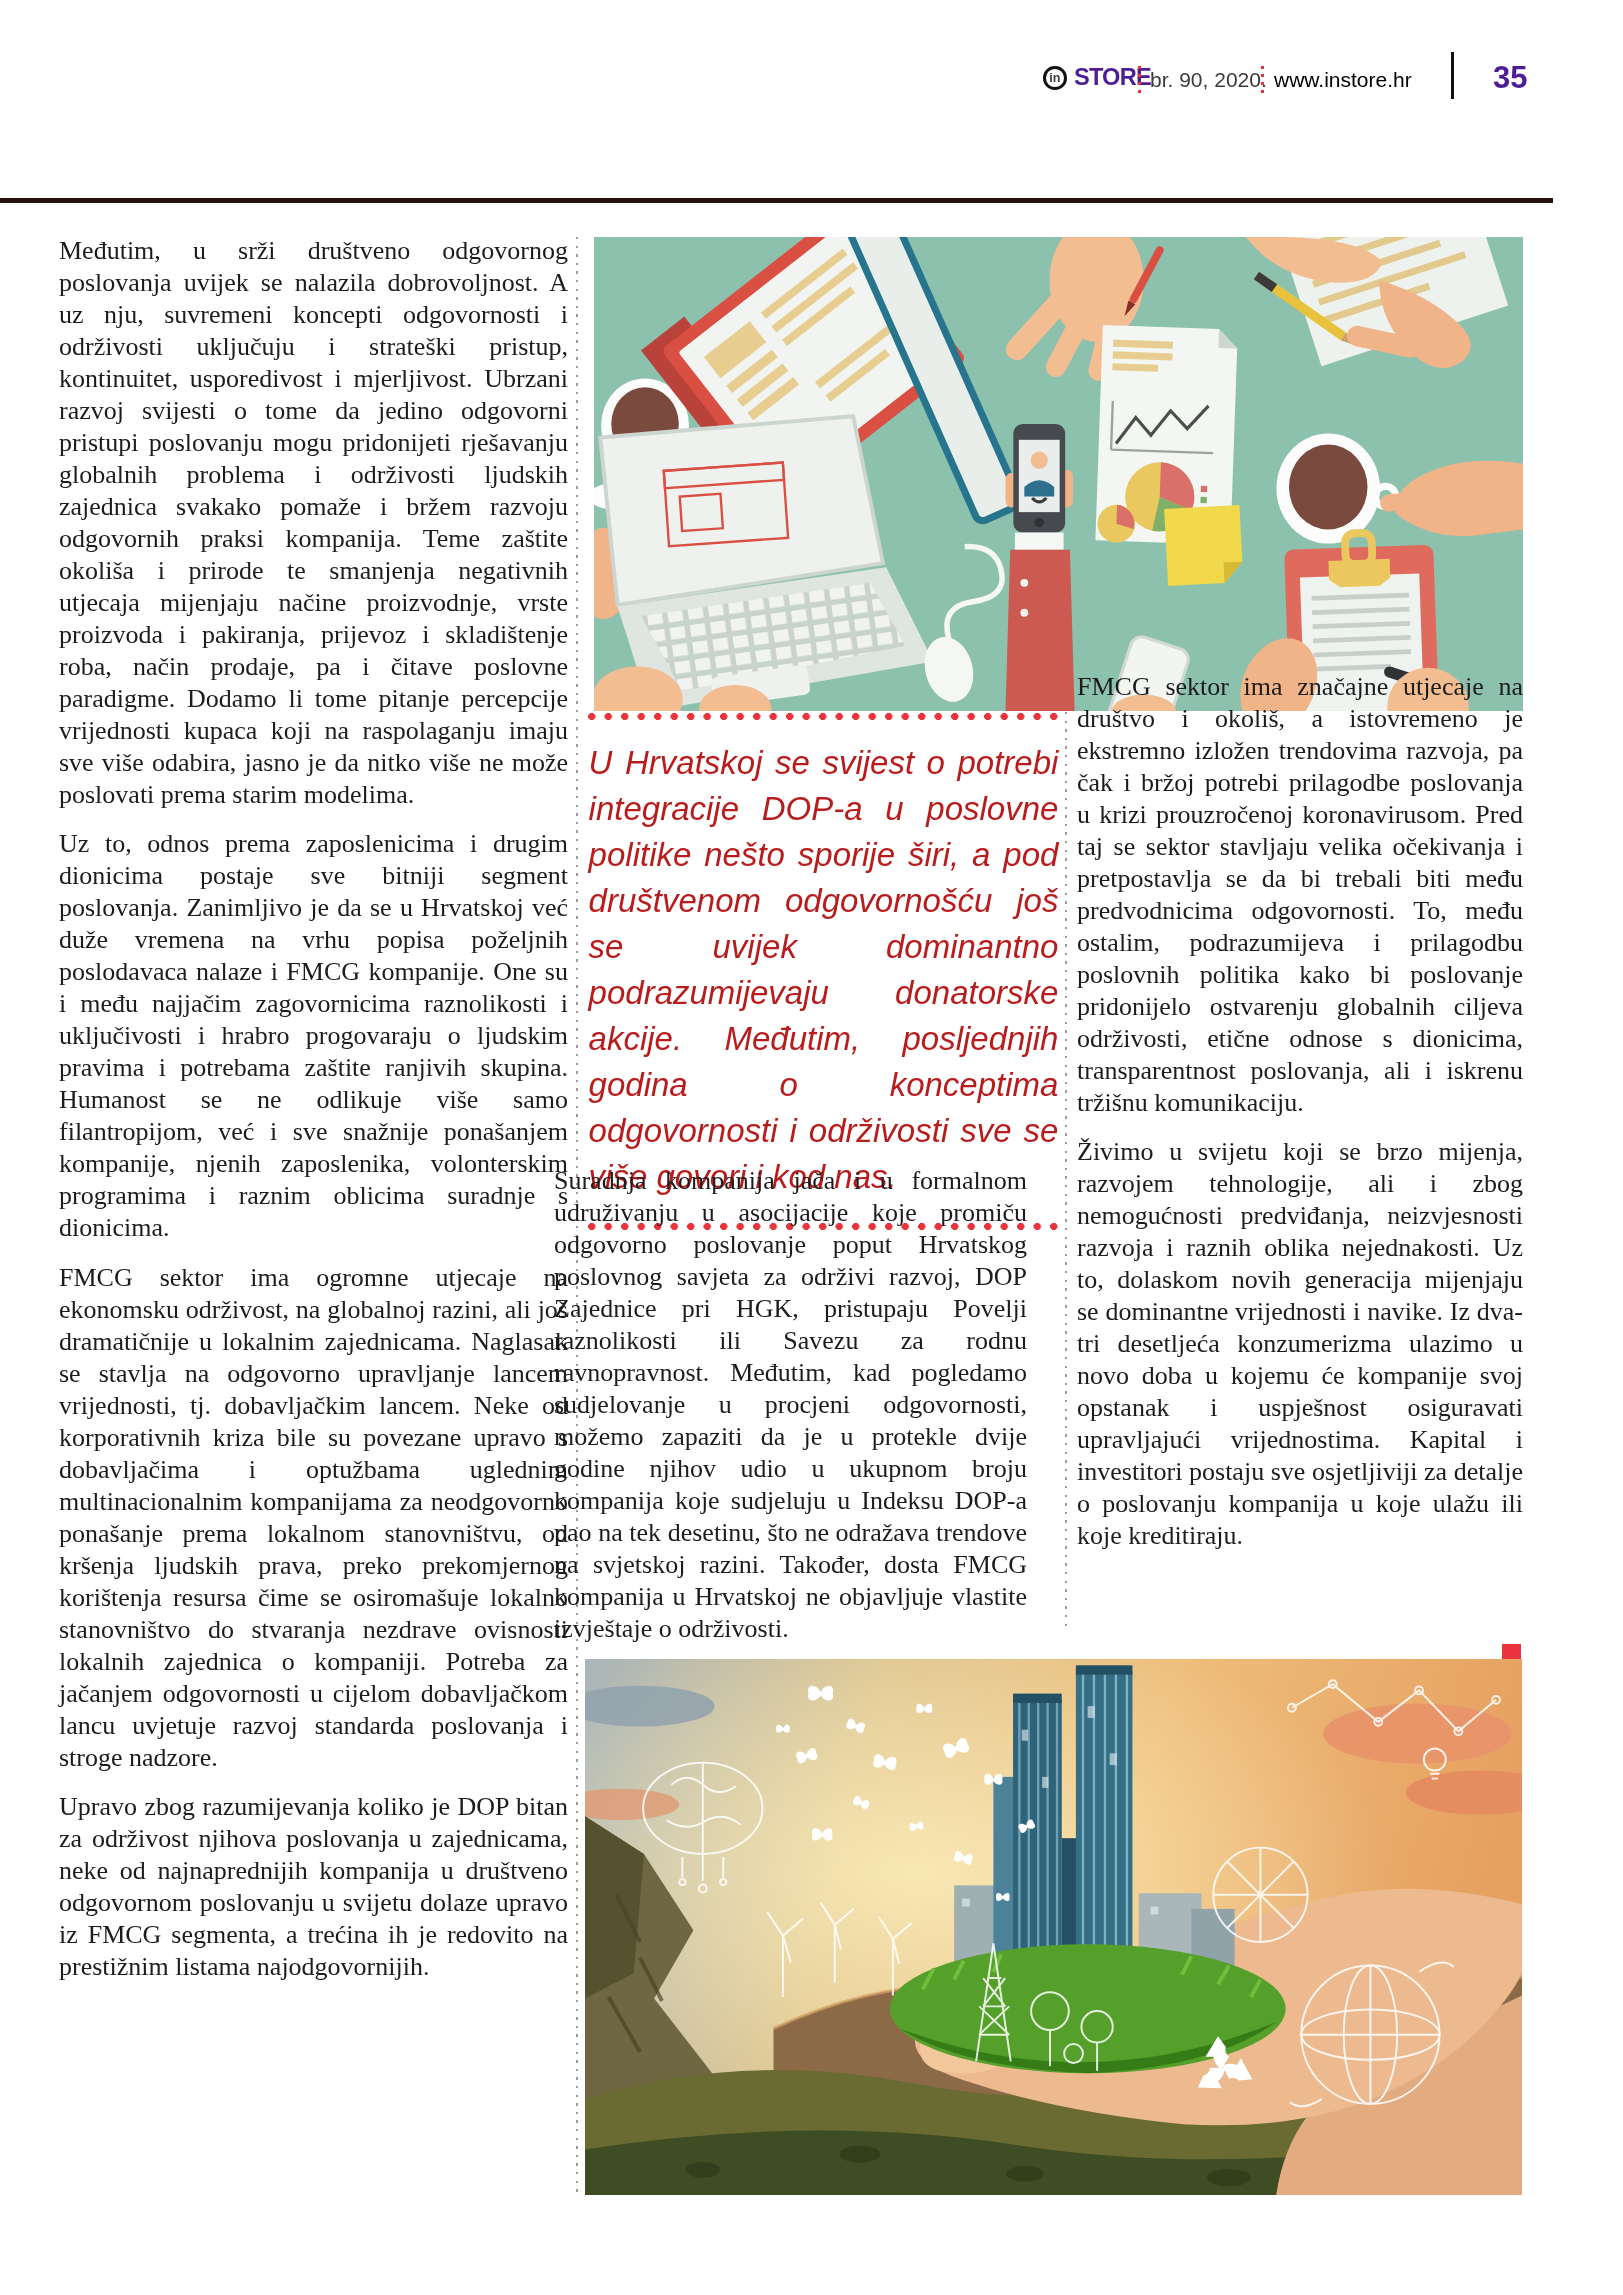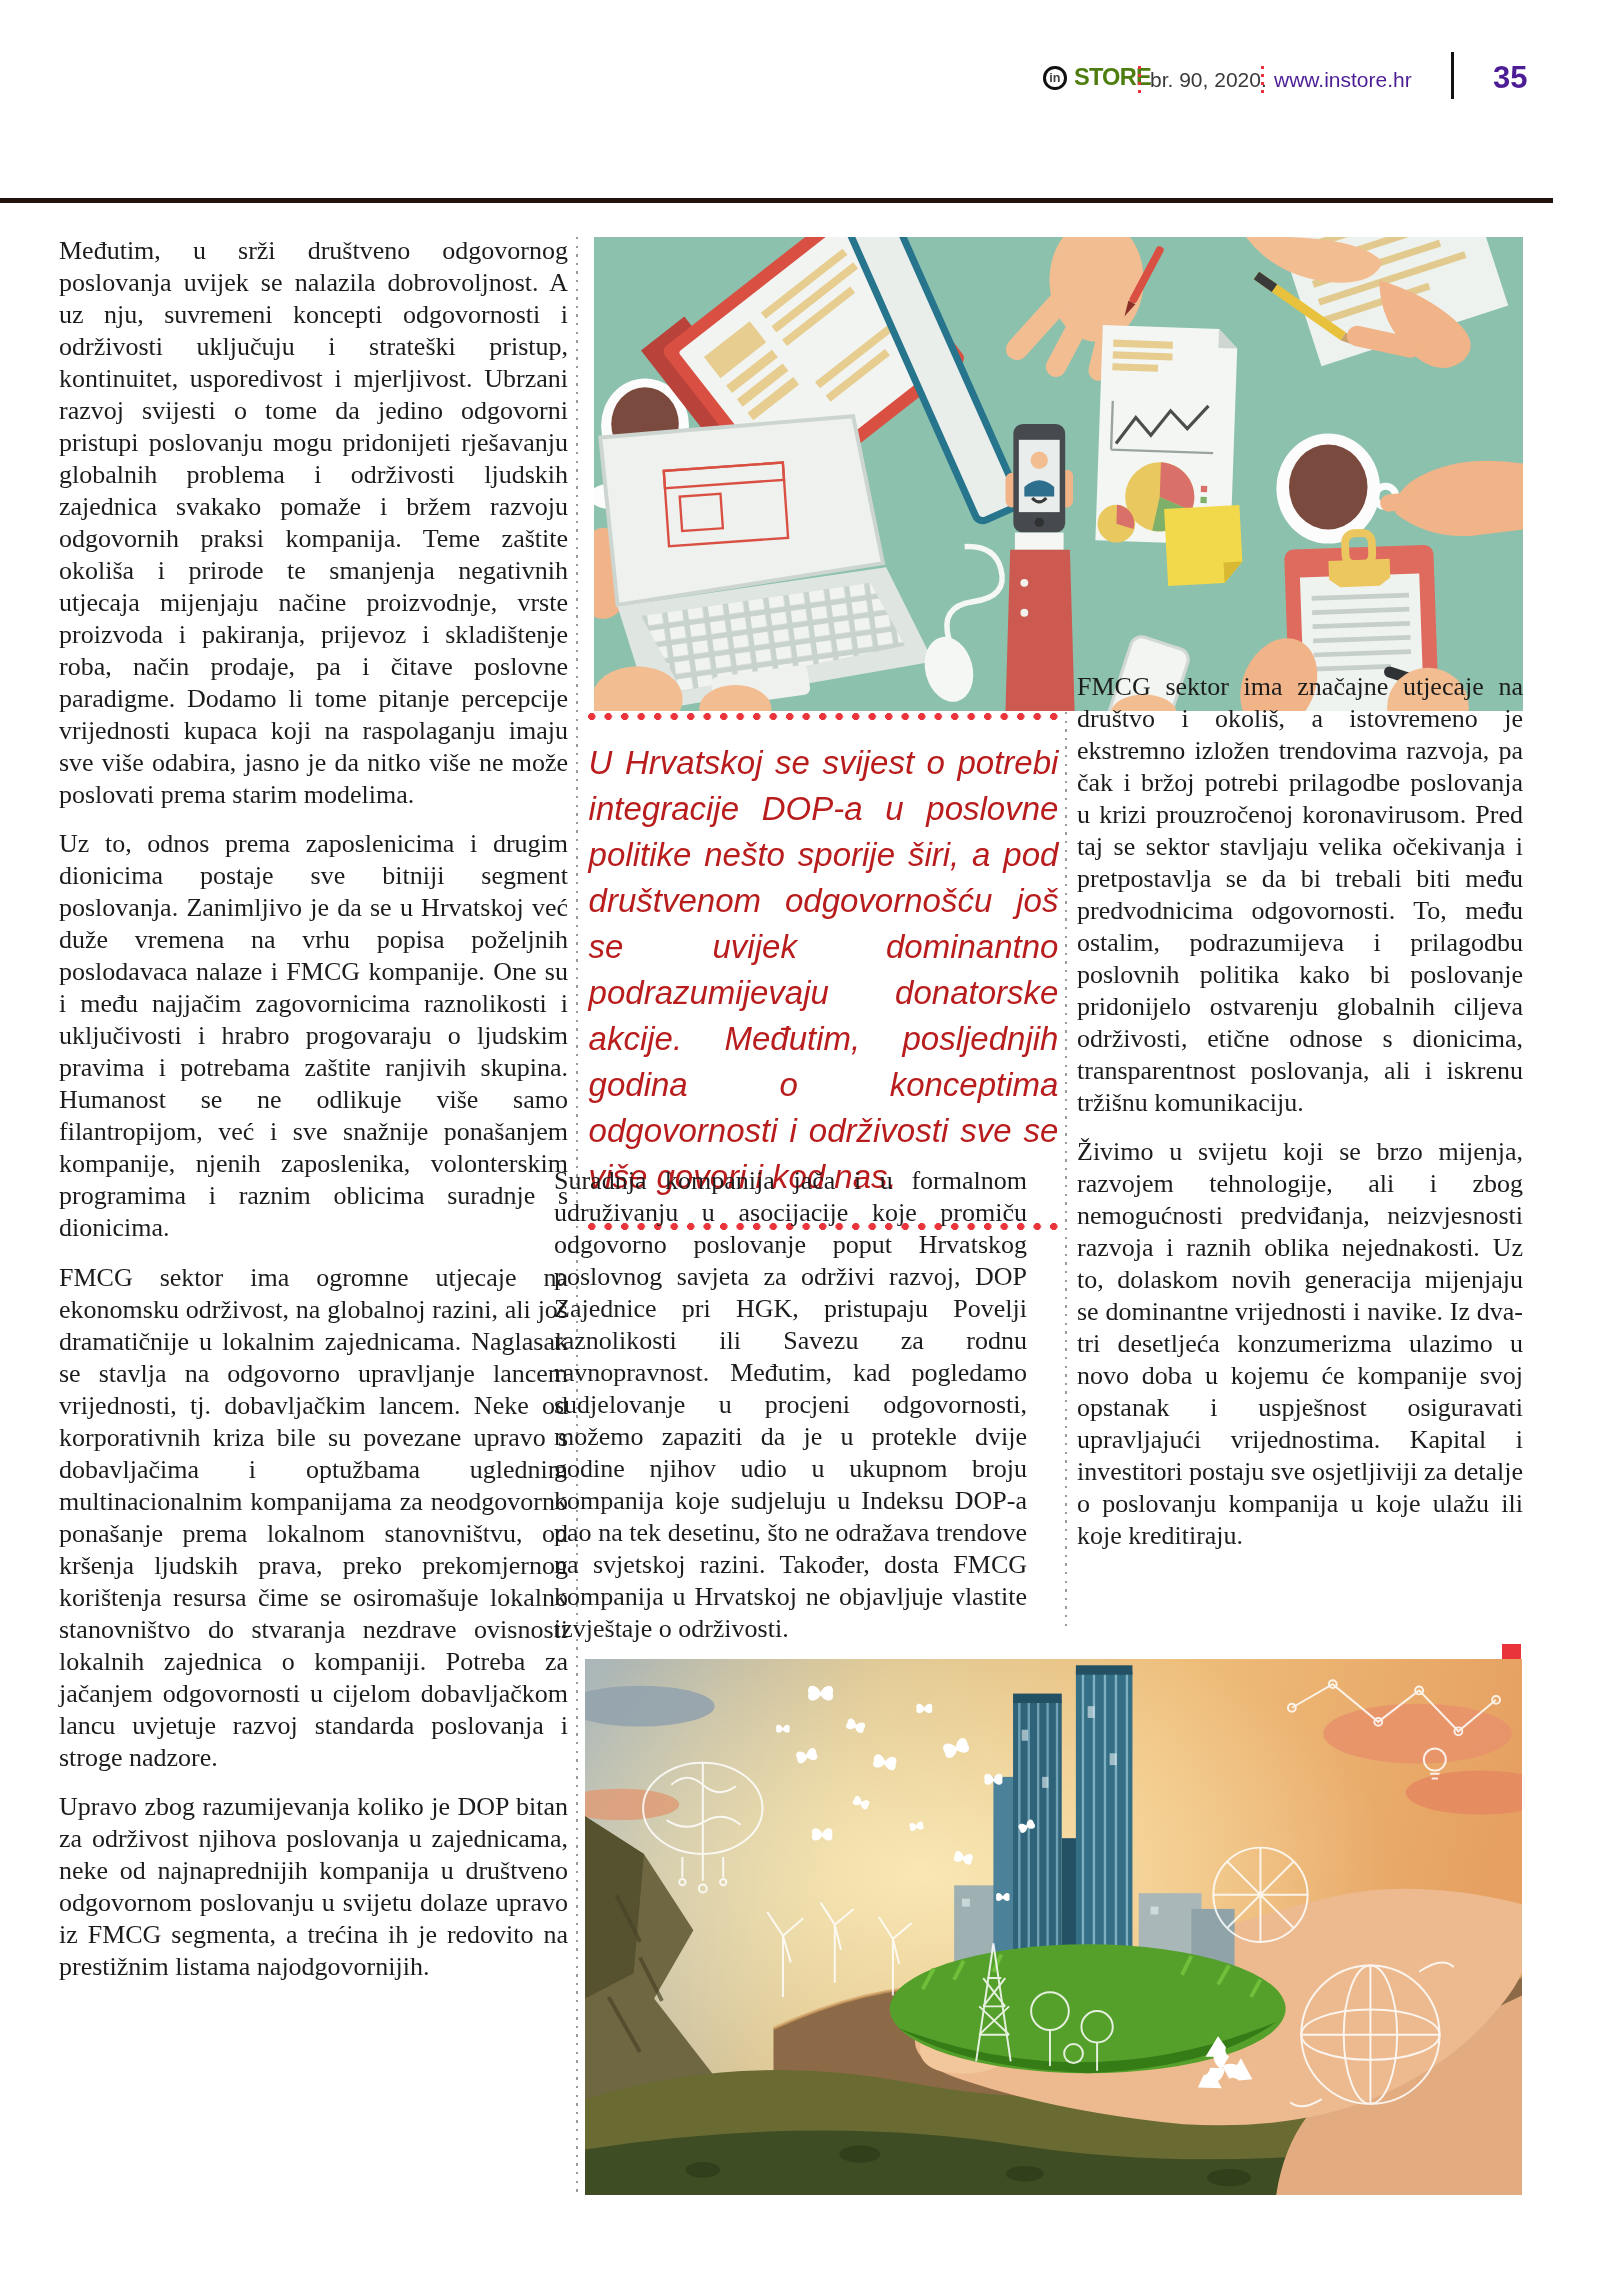--- a/index.html
+++ b/index.html
@@ -1,29 +1,29 @@
 <!DOCTYPE html>
 <html lang="hr" style="font-size:12.6px"><head>
 <meta charset="utf-8">
 <style>
   html,body{margin:0;padding:0;background:#888;}
   .page{
     position:relative;width:1623px;height:2295px;background:#ffffff;
     font-family:"Liberation Serif", serif;color:#1c1c1c;overflow:hidden;
   }
   
-  .hdr-el{position:absolute;font-family:"Liberation Sans", sans-serif;color:#4d7c0f;white-space:nowrap;}
+  .hdr-el{position:absolute;font-family:"Liberation Sans", sans-serif;color:#4c1d95;white-space:nowrap;}
   .logo-circle{
     position:absolute;left:1043px;top:66px;width:23.6px;height:23.6px;border:3.1px solid #111;
     border-radius:50%;display:flex;align-items:center;justify-content:center;
     font-family:"Liberation Sans", sans-serif;font-weight:bold;font-size:12.6px;color:#404040;box-sizing:border-box;
   }
   .hdr-store{left:1074px;top:64px;font-size:23.6px;font-weight:bold;letter-spacing:-0.8px;}
   .hdr-issue{left:1150px;top:68px;font-size:21px;color:#3a3a3a;}
-  .hdr-site{left:1274px;top:68px;font-size:21px;color:#4c1d95;}
+  .hdr-site{left:1274px;top:68px;font-size:21px;color:#000000;}
   .hdr-dots{
     position:absolute;width:3.1px;height:28px;top:66px;
     background:repeating-linear-gradient(to bottom,#e8343a 0 3.1px,transparent 3.1px 7.9px);
   }
   .hdr-bar{position:absolute;left:1451px;top:52px;width:3.1px;height:47px;background:#111;}
   .hdr-page{left:1493px;top:60px;font-size:31px;font-weight:bold;color:#4c1d95;}
   .top-rule{position:absolute;left:0;top:198px;width:1553px;height:4.7px;background:#24120f;}
 
   
   .col{position:absolute;text-align:justify;font-size:26px;line-height:32px;hyphens:auto;}

